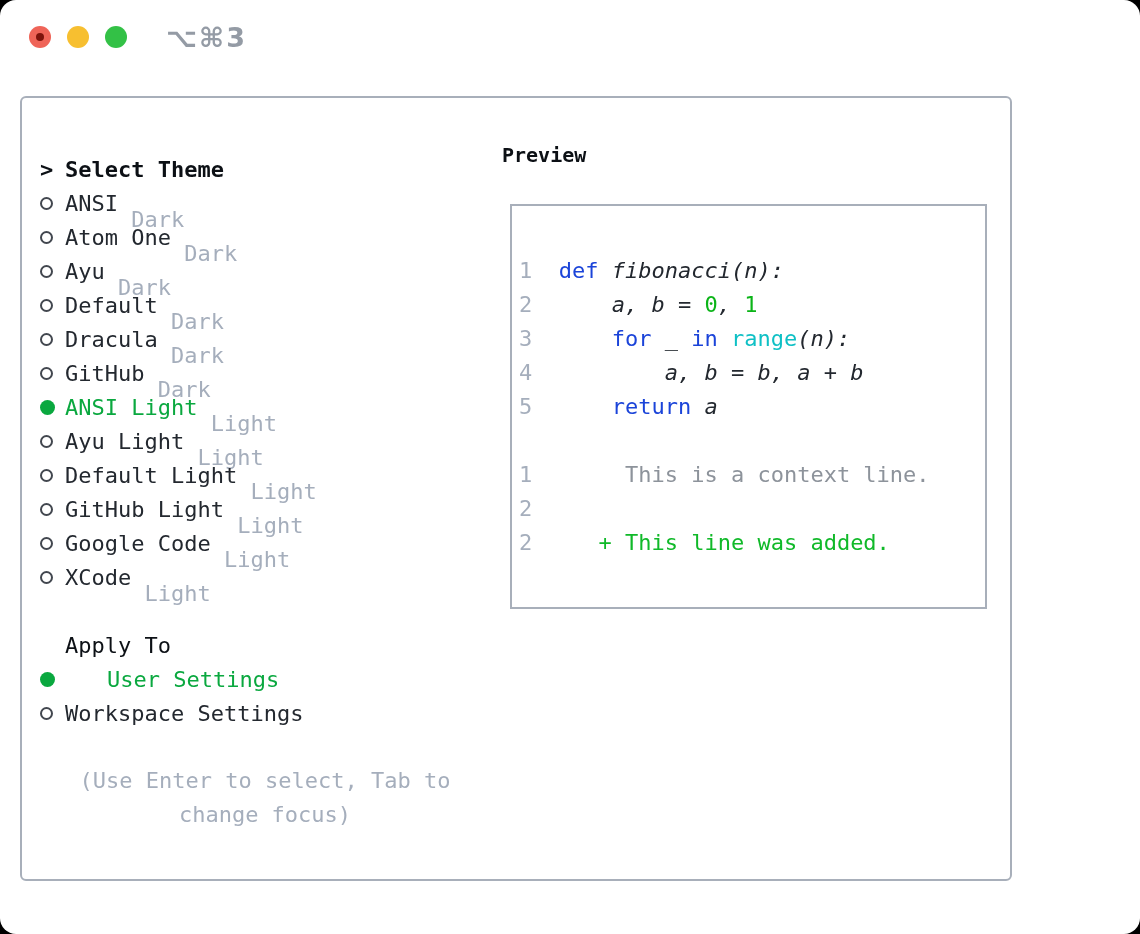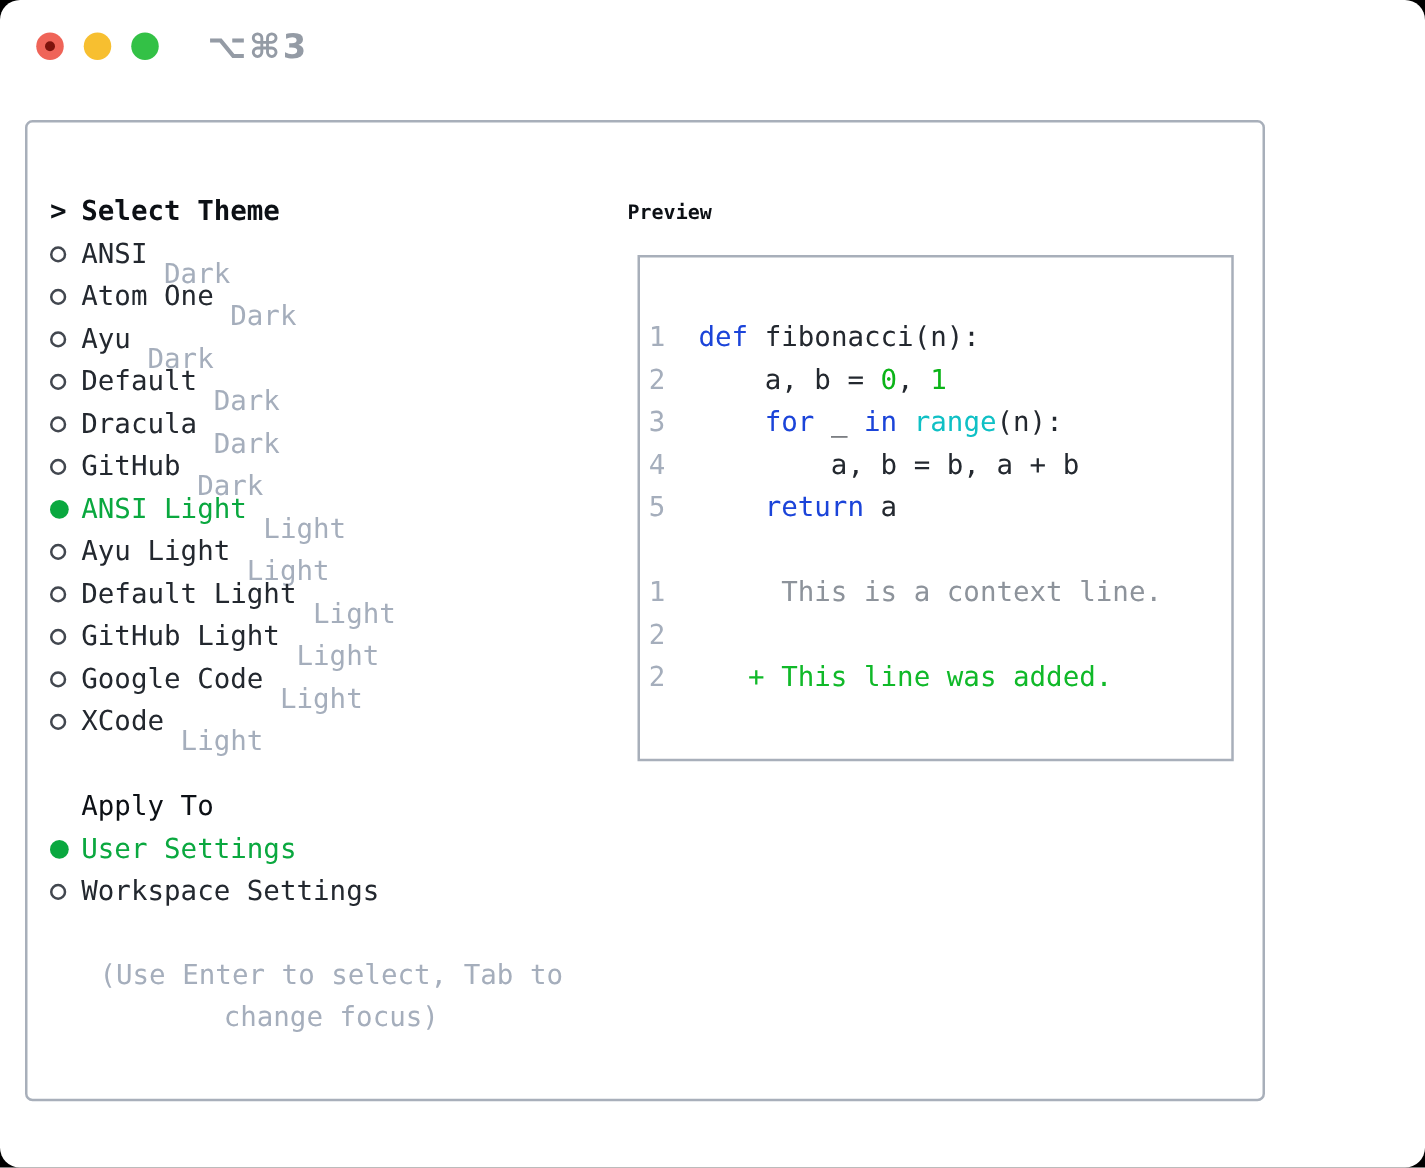--- a/index.html
+++ b/index.html
@@ -31,33 +31,33 @@
   .marker{flex:0 0 25px;display:flex;align-items:center;}
   .prefix{color:var(--heading);font-weight:700;}
   .hdr{font-weight:700;color:var(--heading);}
   .hdr2{color:var(--heading);text-align:center;}
   .radio{width:13px;height:13px;border:2.5px solid var(--ring);border-radius:50%;box-sizing:border-box;}
   .radio.sel{width:15px;height:15px;border:none;background:var(--green);}
   .name{color:var(--text);text-align:center;}
   .name.sel{color:var(--green);}
   .suffix{color:var(--muted);margin-left:1ch;margin-top:32px;}
   .optlabel{color:var(--text);}
-  .optlabel.sel{color:var(--green);}
+  .optlabel.sel{color:var(--green);margin-left:42px;}
   .blank{height:34px;}
   .hint{width:450px;line-height:34px;color:var(--muted);white-space:normal;text-align:center;}
   
-  .preview-hdr{position:absolute;left:480px;top:54px;height:34px;display:flex;align-items:center;
-               font-size:16px;font-weight:700;color:var(--heading);}
+  .preview-hdr{position:absolute;left:480px;top:40px;height:34px;display:flex;align-items:center;
+               font-size:20px;font-weight:700;color:var(--heading);}
   .preview-box{position:absolute;left:488px;top:106px;width:473px;height:401px;
                border:2px solid var(--border);background:#fff;box-sizing:content-box;
                padding:0;overflow:hidden;}
   .code{padding:47px 0 0 7px;font-size:22px;}
   .code-line{display:flex;height:34px;align-items:center;white-space:pre;}
   .ln{flex:0 0 1ch;margin-right:2ch;color:var(--muted);text-align:right;}
-  .tok-pl{color:var(--text);}
+  .tok-pl{color:var(--text);font-style:italic;}
   .tok-kw{color:var(--kwblue);}
   .tok-bi{color:var(--cyan);}
   .tok-num{color:var(--numgreen);}
   .tok-ctx{color:var(--context);}
   .tok-del{color:var(--red);}
   .tok-add{color:var(--added);}
 </style>
 </head>
 <body>
 

